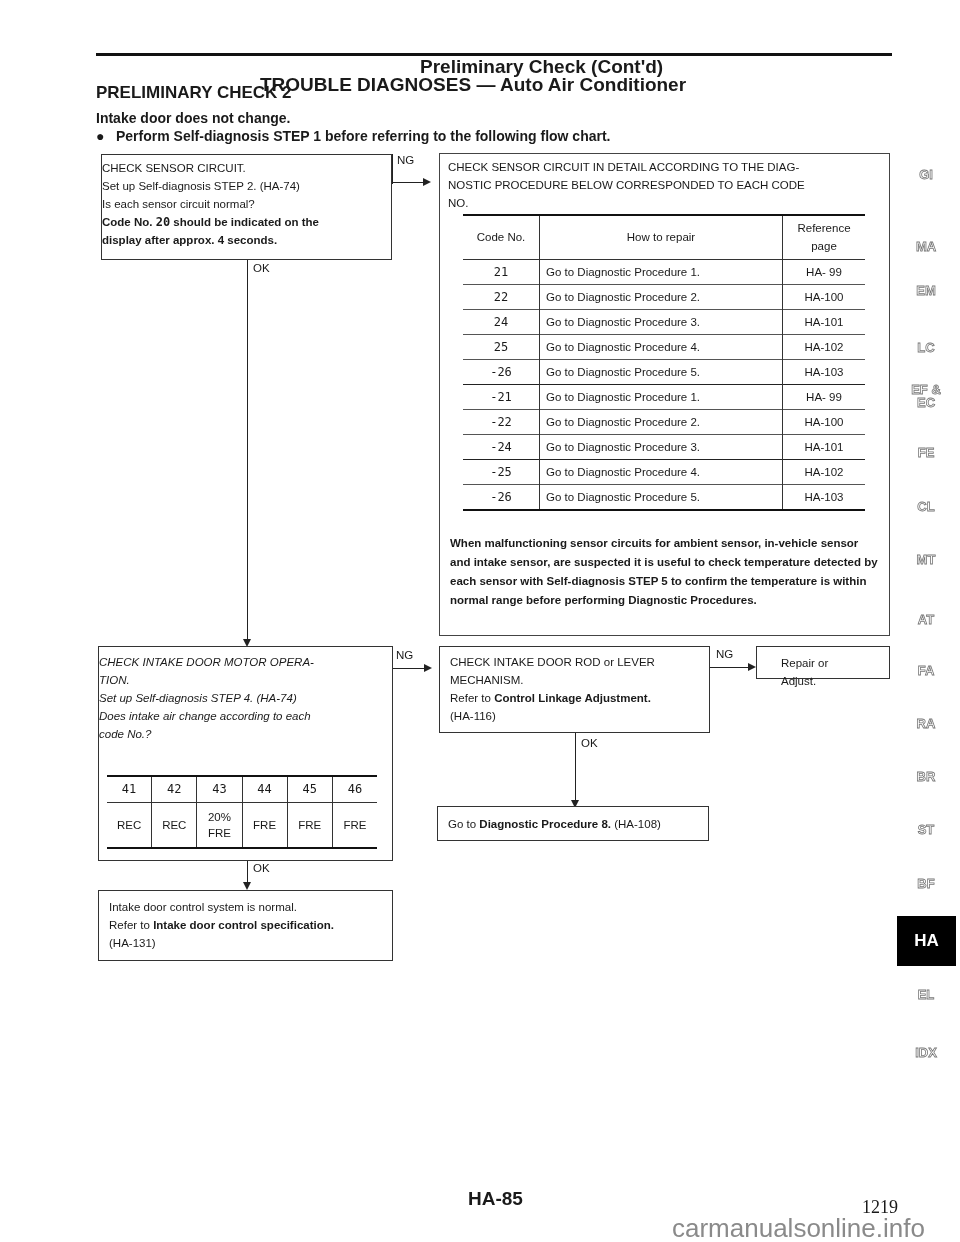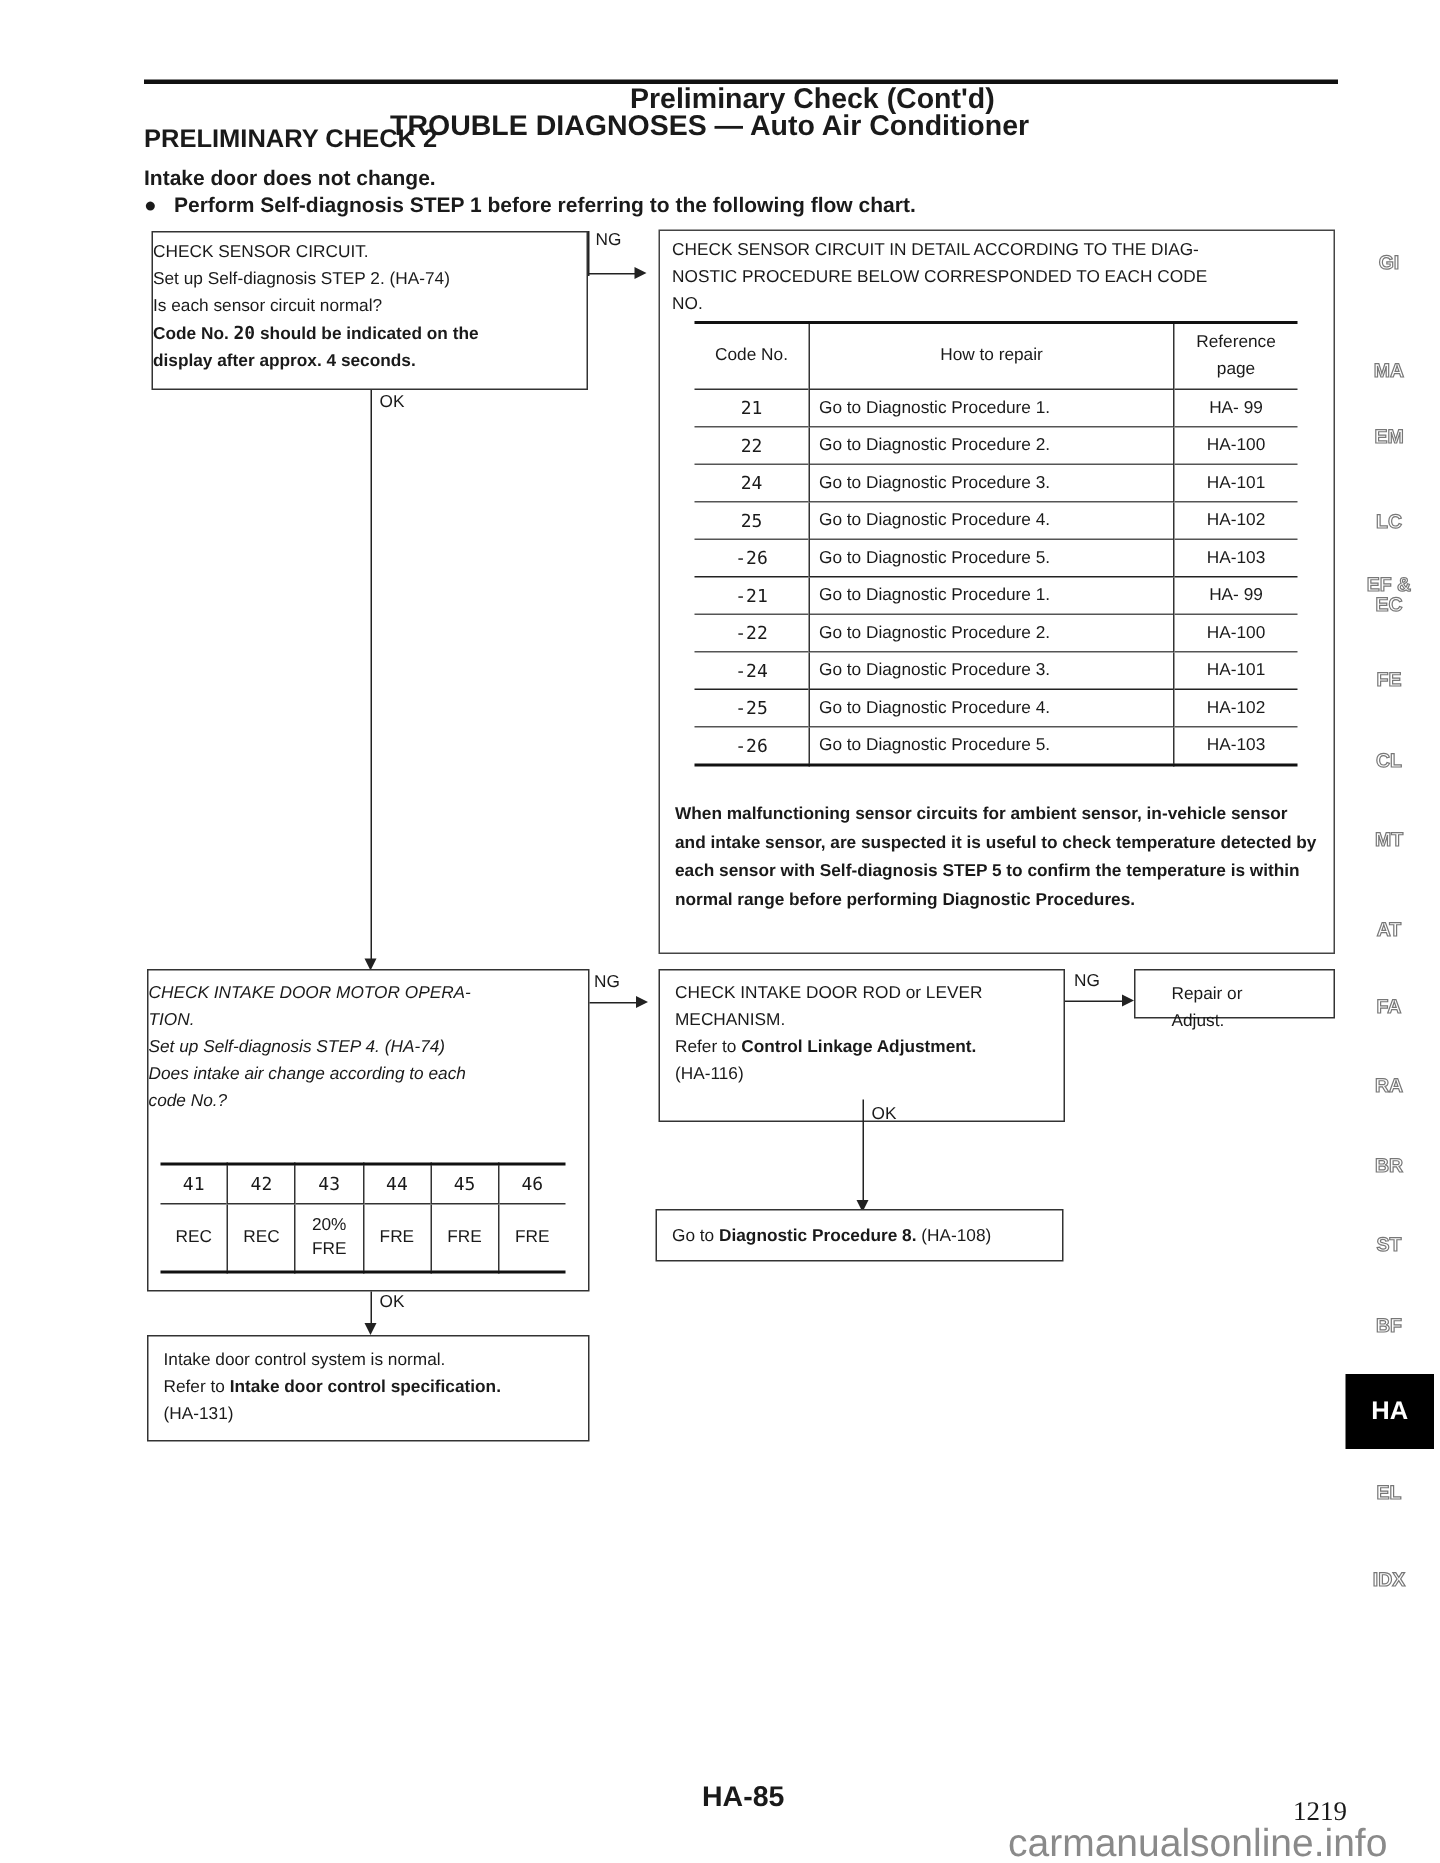--- a/index.html
+++ b/index.html
@@ -178,21 +178,21 @@
 <div class="lbl" style="left:253px; top:862px;">OK</div>
 <div class="vline" style="left:247px; top:861px; height:22px;"></div>
 <div class="arrow-down" style="left:243px; top:882px;"></div>
 
 <div class="box" style="left:98px; top:890px; width:295px; height:71px; padding:7px 10px;">
   <p>Intake door control system is normal.</p>
   <p><span>Refer to</span> <span class="b">Intake door control specification.</span></p>
   <p>(HA-131)</p>
 </div>
 
-<div class="box" style="left:439px; top:646px; width:271px; height:102px; padding:6px 10px;">
+<div class="box" style="left:439px; top:646px; width:271px; height:87px; padding:6px 10px;">
   <p>CHECK INTAKE DOOR ROD or LEVER</p>
   <p>MECHANISM.</p>
   <p><span>Refer to</span> <span class="b">Control Linkage Adjustment.</span></p>
   <p>(HA-116)</p>
 </div>
 
 <div class="lbl" style="left:716px; top:648px;">NG</div>
 <div class="hline" style="left:710px; top:667px; width:40px;"></div>
 <div class="arrow-right" style="left:748px; top:663px;"></div>
 

